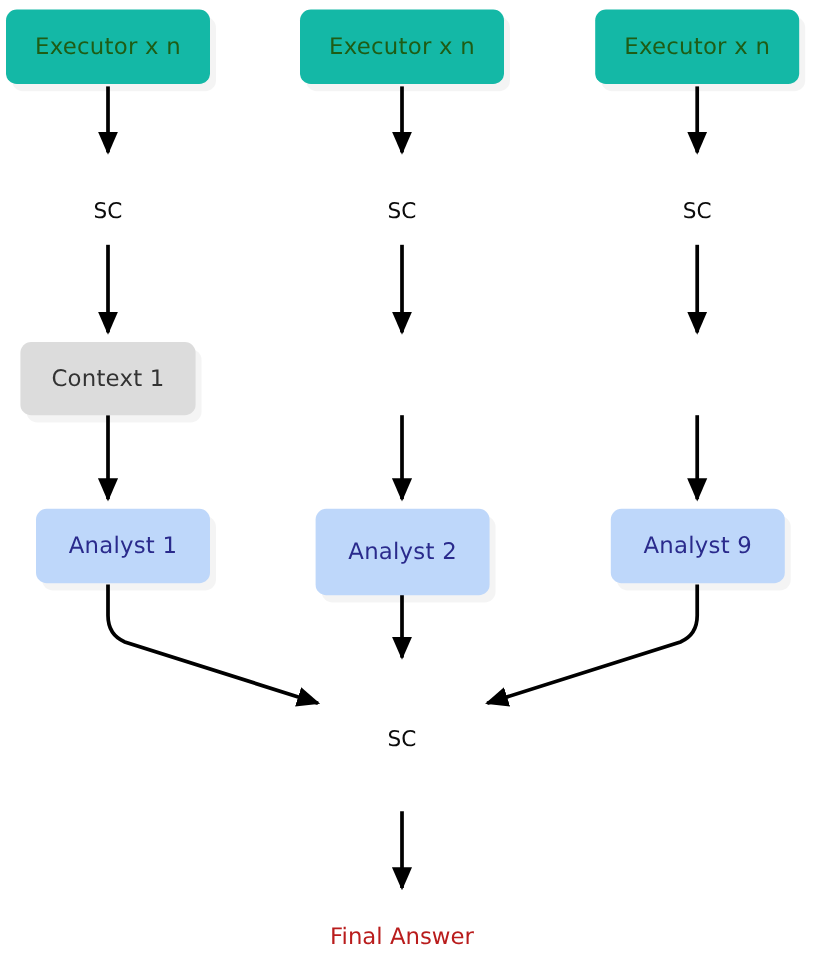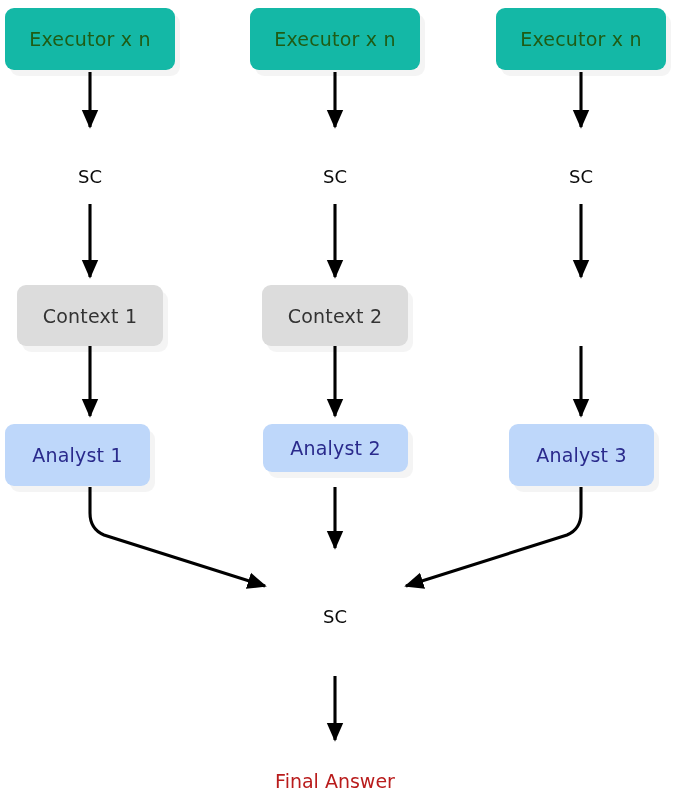--- a/index.html
+++ b/index.html
@@ -98,39 +98,36 @@
     <path d="M 335 676 L 335 740" stroke="#000000" stroke-width="3.1" fill="none" marker-end="url(#arrowhead)"></path>
   </svg>
 
   <div class="node node-executor" style="left:5px; top:8px; width:170px; height:62px;">
     <span>Executor x n</span>
   </div>
   <div class="edge-label" style="left:90px; top:176px;">SC</div>
   <div class="node node-context" style="left:17px; top:285px; width:146px; height:61px;">
     <span>Context 1</span>
   </div>
-  <div class="node node-analyst" style="left:5px; top:424px; width:145px; height:62px;">
+  <div class="node node-analyst" style="left:30px; top:424px; width:145px; height:62px;">
     <span>Analyst 1</span>
   </div>
 
   <div class="node node-executor" style="left:250px; top:8px; width:170px; height:62px;">
     <span>Executor x n</span>
   </div>
   <div class="edge-label" style="left:335px; top:176px;">SC</div>
-  <div class="node node-context" style="left:262px; top:285px; width:146px; height:61px;">
-    <span>Context 2</span>
-  </div>
-  <div class="node node-analyst" style="left:263px; top:424px; width:145px; height:48px;">
+  <div class="node node-analyst" style="left:263px; top:424px; width:145px; height:72px;">
     <span>Analyst 2</span>
   </div>
 
   <div class="node node-executor" style="left:496px; top:8px; width:170px; height:62px;">
     <span>Executor x n</span>
   </div>
   <div class="edge-label" style="left:581px; top:176px;">SC</div>
   <div class="node node-analyst" style="left:509px; top:424px; width:145px; height:62px;">
-    <span>Analyst 3</span>
+    <span>Analyst 9</span>
   </div>
 
   <div class="edge-label" style="left:335px; top:616px;">SC</div>
   <div class="terminal-label" style="left:335px; top:781px;">Final Answer</div>
 
 </div>
 
 </body></html>

